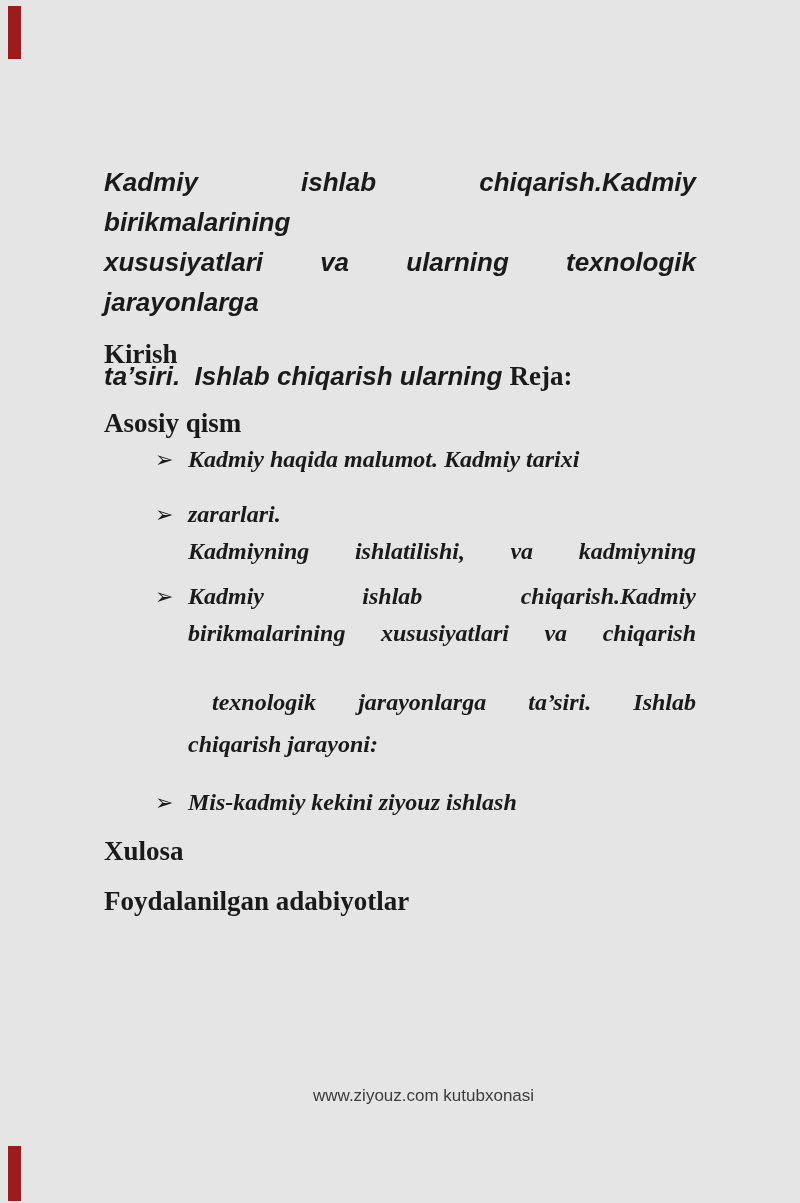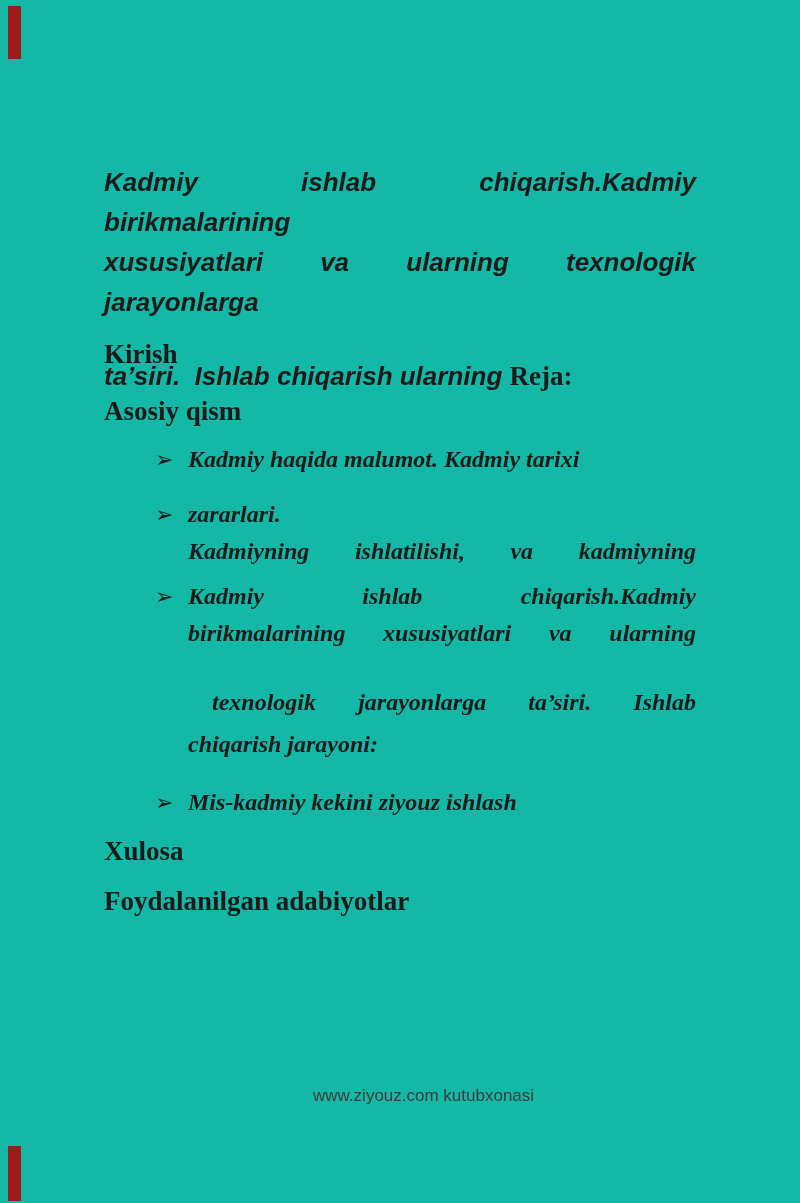--- a/index.html
+++ b/index.html
@@ -1,20 +1,20 @@
 <!DOCTYPE html>
 <html><head>
 <meta charset="utf-8">
 <style>
   html, body { margin: 0; padding: 0; background: #ffffff; }
   .page {
     position: relative;
     width: 800px;
     height: 1203px;
-    background: #14b8a6;
+    background: #e5e5e5;
     overflow: hidden;
     color: #1a1a1a;
   }
   .edge-mark {
     position: absolute;
     left: 8px;
     width: 13px;
     background: #9e1b1b;
   }
   .edge-mark.top { top: 6px; height: 53px; }
@@ -41,21 +41,21 @@
 
   .h-serif {
     position: absolute;
     left: 104px;
     font-family: "Liberation Serif", serif;
     font-weight: bold;
     font-size: 27px;
     line-height: 31px;
   }
   .h-kirish { top: 339px; text-align: right; }
-  .h-asosiy { top: 396px; }
+  .h-asosiy { top: 408px; }
   .h-xulosa { top: 836px; }
   .h-adabiyotlar { top: 886px; }
 
   .bullet {
     position: absolute;
     left: 155px;
     width: 541px;
     display: flex;
     align-items: flex-start;
   }
@@ -123,21 +123,21 @@
     <div class="btext">
       <div class="bline">zararlari.</div>
       <div class="bline jl">Kadmiyning ishlatilishi, va kadmiyning</div>
     </div>
   </div>
 
   <div class="bullet b3">
     <span class="marker">➢</span>
     <div class="btext">
       <div class="bline jl">Kadmiy ishlab chiqarish.Kadmiy</div>
-      <div class="bline jl">birikmalarining xususiyatlari va ularning</div>
+      <div class="bline jl">birikmalarining xususiyatlari va chiqarish</div>
       <div class="bline jl b3-l3">texnologik jarayonlarga ta’siri.  Ishlab</div>
       <div class="bline b3-l4">chiqarish jarayoni:</div>
     </div>
   </div>
 
   <div class="bullet b4">
     <span class="marker">➢</span>
     <div class="btext">
       <div class="bline">Mis-kadmiy kekini ziyouz ishlash</div>
     </div>

